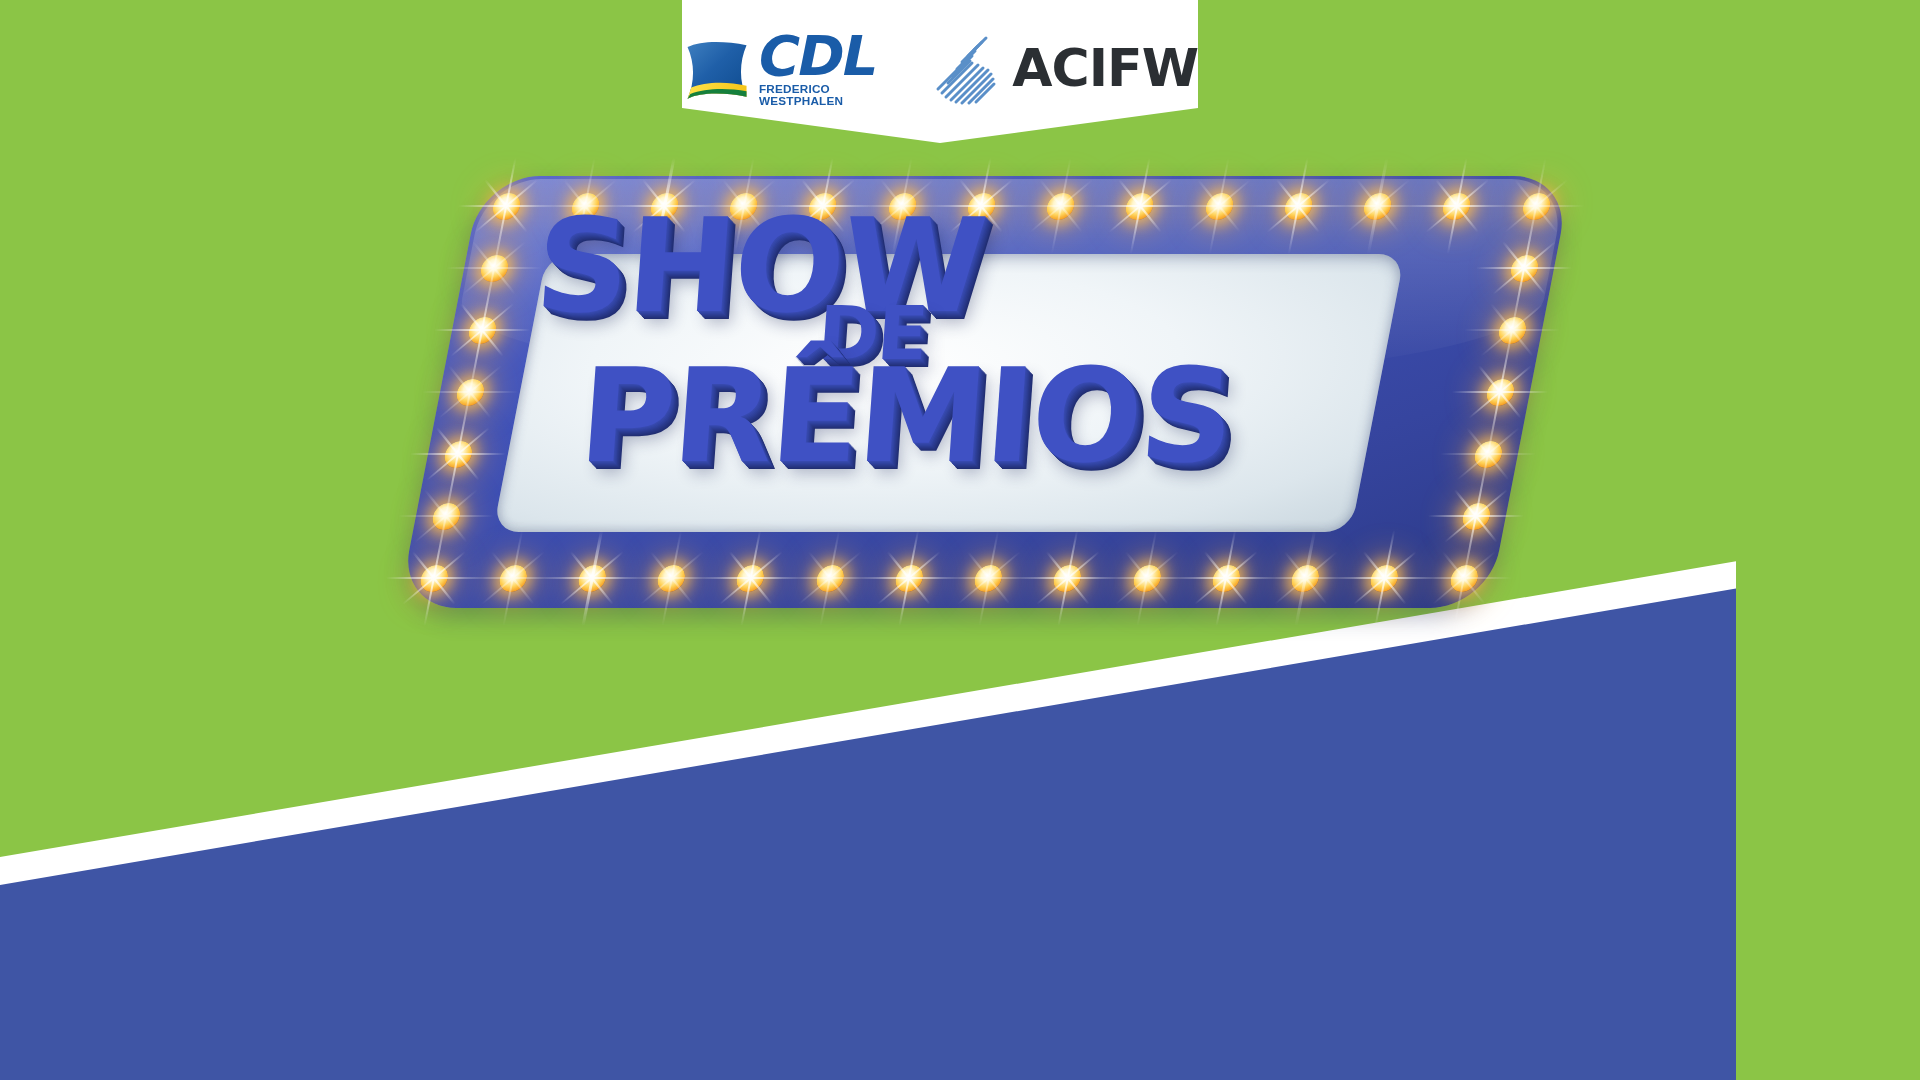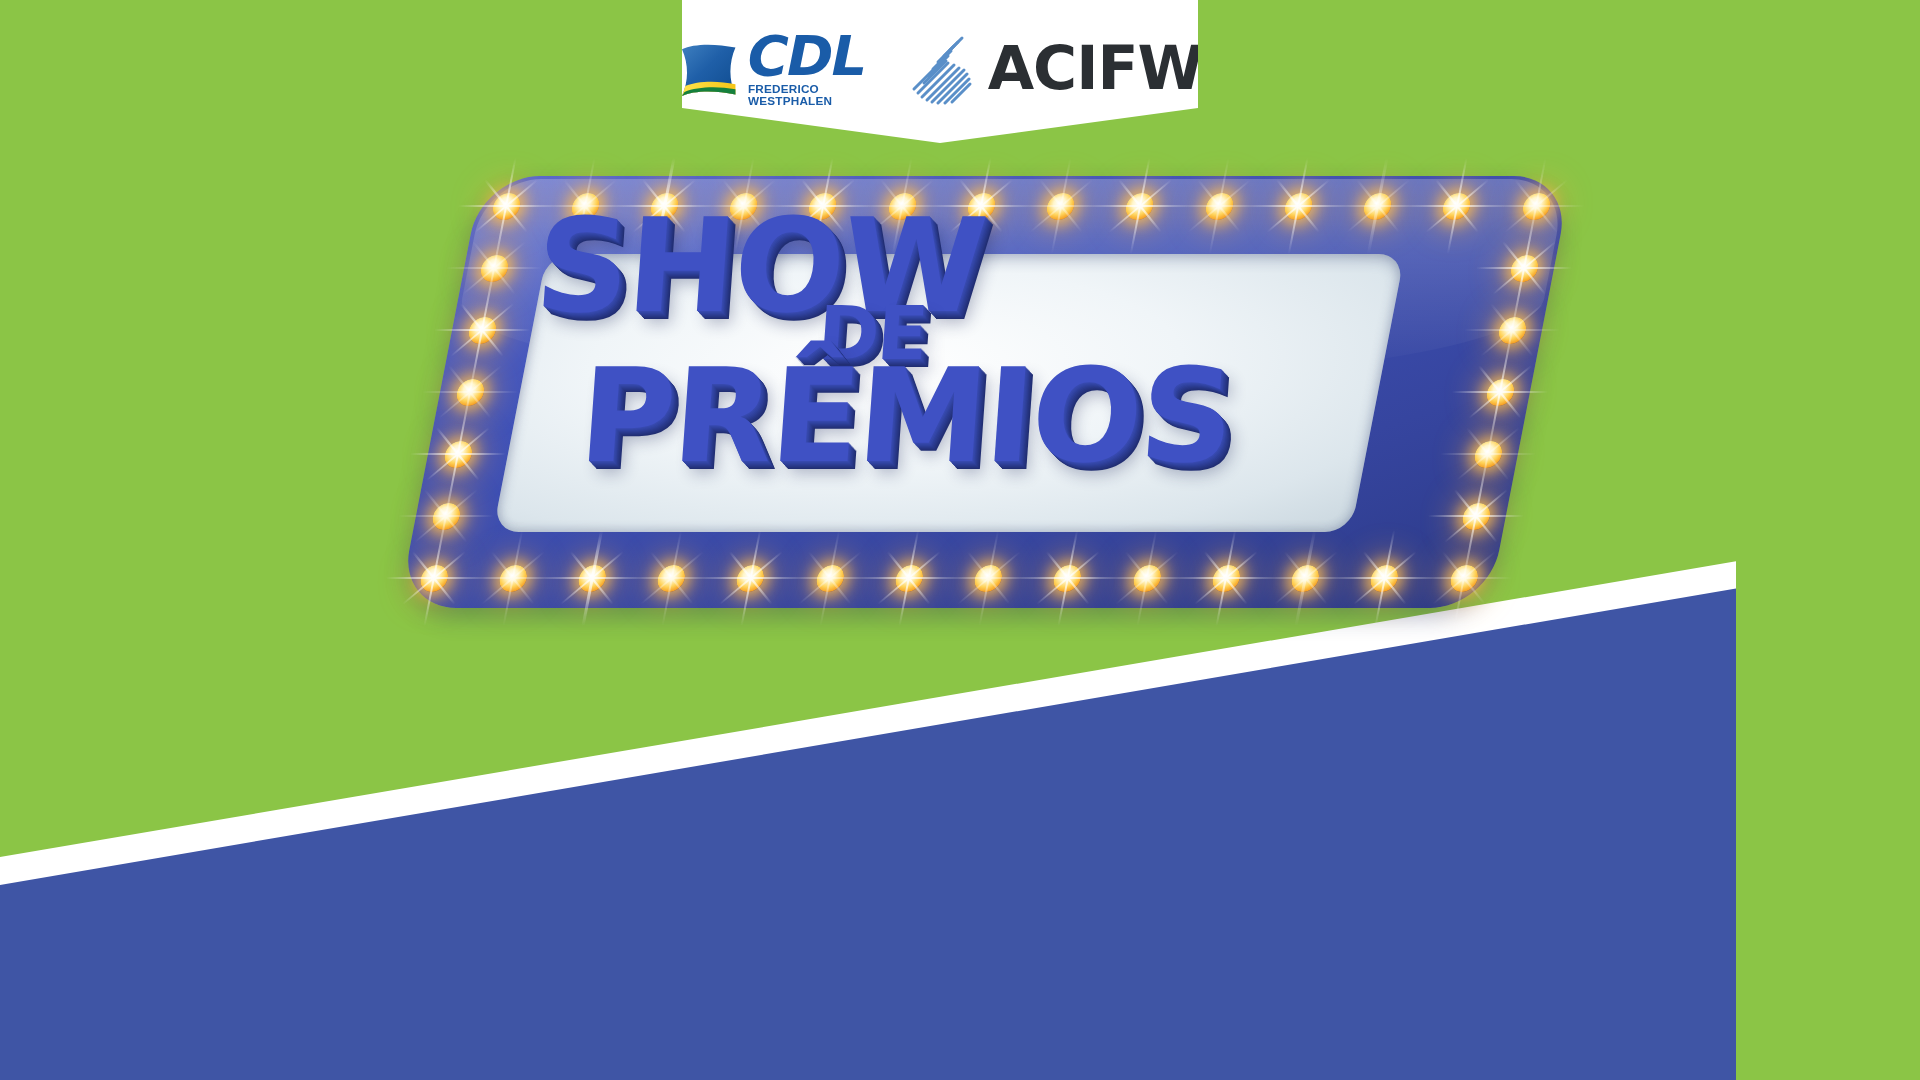--- a/index.html
+++ b/index.html
@@ -63,21 +63,21 @@
     transform:scaleX(1.02);
     transform-origin:left center;
   }
 
   
   .acifw-lockup { display:flex; align-items:center; gap:10px; }
   .acifw-mark { width:74px; height:74px; display:block; }
   .acifw-word {
     font-family:"DejaVu Sans", sans-serif;
     font-weight:bold;
-    font-size:60px;
+    font-size:52px;
     letter-spacing:-1px;
     color:#2B2F33;
     line-height:1;
   }
 
   
   .sign-wrap {
     position:absolute;
     left:404px; top:176px;
     width:1160px; height:432px;

